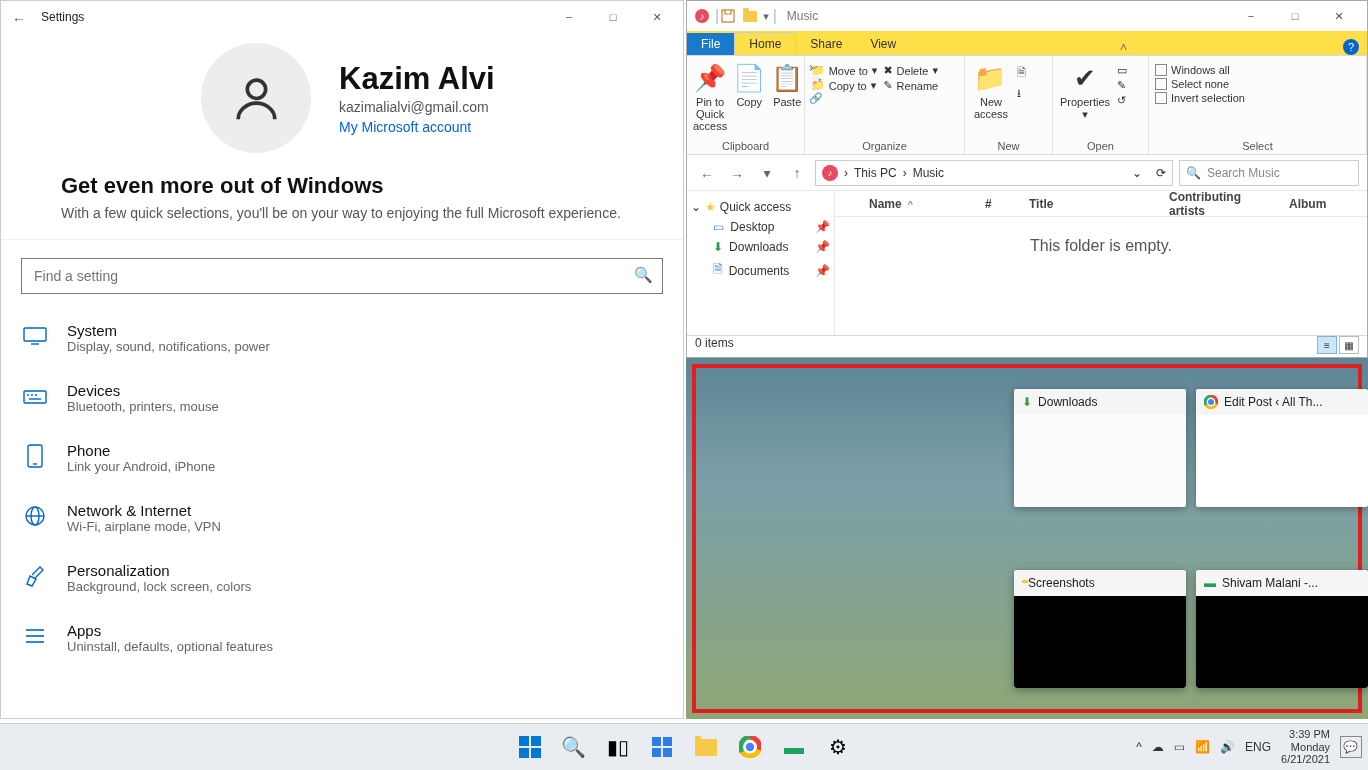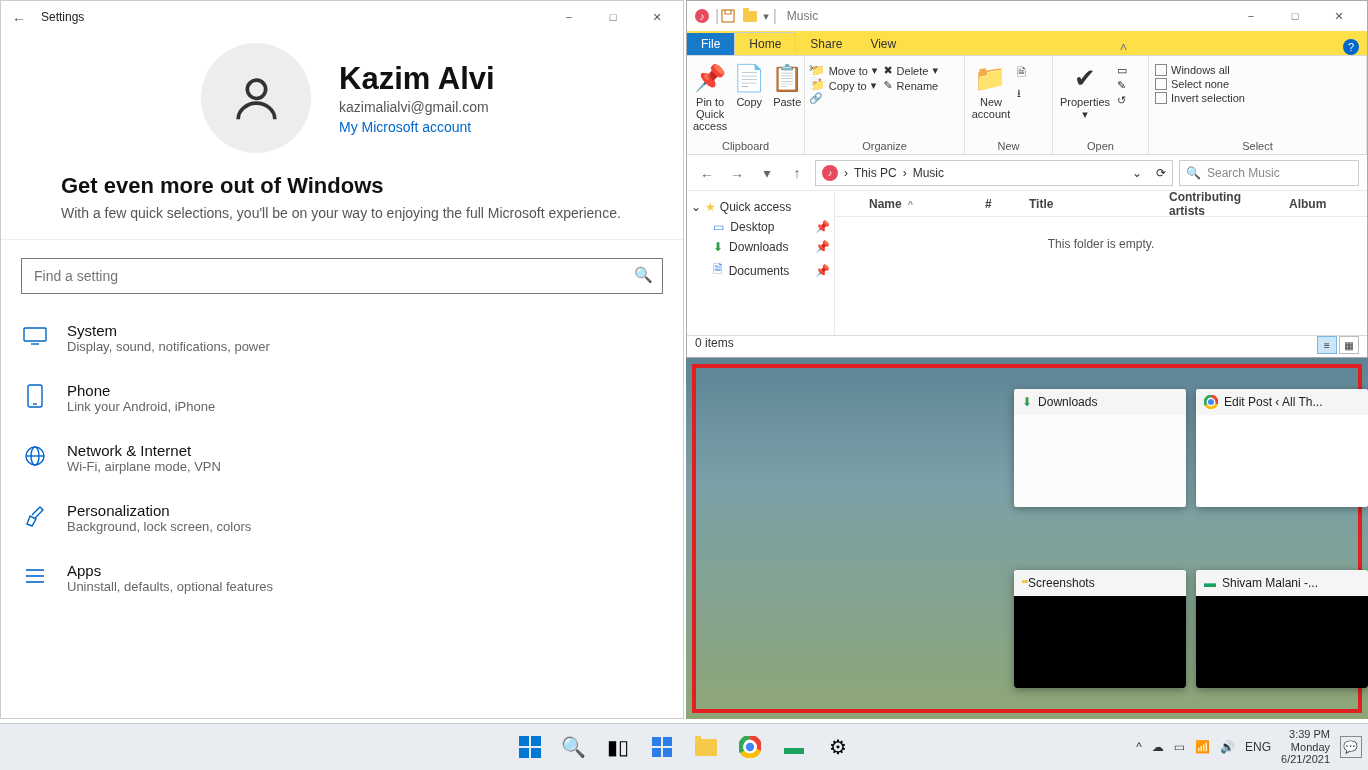--- a/index.html
+++ b/index.html
@@ -65,21 +65,21 @@
 .navpane .qh { display: flex; align-items: center; gap: 4px; padding: 3px 0; }
 .navpane .qi { display: flex; align-items: center; gap: 6px; padding: 3px 0 3px 22px; }
 .mainpane { flex: 1; position: relative; }
 .col-headers { height: 26px; border-bottom: 1px solid #eaeaea; display: flex; align-items: center; font-size: 12px; color: #444; }
 .ch { padding: 0 10px; border-right: 1px solid transparent; font-weight: bold; }
 .ch:nth-child(1){ width: 140px; padding-left: 34px; display: flex; align-items: center; gap: 6px; }
 .ch:nth-child(2){ width: 44px; }
 .ch:nth-child(3){ width: 140px; }
 .ch:nth-child(4){ width: 120px; }
 .ch:nth-child(5){ flex: 1; }
-.empty-msg { text-align: center; color: #555; font-size: 12px; margin-top: 20px; }
+.empty-msg { text-align: center; color: #555; font-size: 16px; margin-top: 20px; }
 .status-bar { height: 32px; border-top: 1px solid #dadada; display: flex; align-items: flex-start; font-size: 12px; color: #333; padding: 0 8px; }
 .status-bar .spacer { flex: 1; }
 .view-toggle { width: 20px; height: 18px; border: 1px solid #bbb; margin-left: 2px; display: flex; align-items: center; justify-content: center; font-size: 10px; }
 .view-toggle.active { background: #cde6f7; border-color: #7ab5e0; }
 
 
 .snap-overlay { position: absolute; left: 686px; top: 358px; width: 682px; height: 361px; background: linear-gradient(180deg, #5d8495 0%, #7ba0a8 35%, #8ea676 100%); }
 .red-box { position: absolute; left: 6px; top: 6px; right: 6px; bottom: 6px; border: 4px solid #e02020; }
 .thumb-grid { position: absolute; left: 0; top: 0; right: 0; bottom: 0; display: grid; grid-template-columns: 1fr 1fr; grid-template-rows: 1fr 1fr; place-items: center; }
 .thumb { width: 172px; background: #fff; border-radius: 3px; box-shadow: 0 2px 8px rgba(0,0,0,0.35); overflow: hidden; }
@@ -145,20 +145,35 @@
               <line x1="8" y1="18" x2="16" y2="18"></line>
             </svg>
           </div>
         <div>
             <div class="ct">System</div>
             <div class="cd">Display, sound, notifications, power</div>
           </div>
       </div>
       <div class="cat">
         <div class="cicon">
+            <svg width="24" height="18" fill="none" stroke="#0066cc" stroke-width="1.4">
+              <rect x="1" y="4" width="22" height="12" rx="1"></rect>
+              <line x1="4" y1="8" x2="6" y2="8"></line>
+              <line x1="8" y1="8" x2="10" y2="8"></line>
+              <line x1="12" y1="8" x2="14" y2="8"></line>
+              <line x1="6" y1="12" x2="18" y2="12"></line>
+            </svg>
+          </div>
+        <div>
+            <div class="ct">Devices</div>
+            <div class="cd">Bluetooth, printers, mouse</div>
+          </div>
+      </div>
+      <div class="cat">
+        <div class="cicon">
             <svg width="16" height="24" fill="none" stroke="#0066cc" stroke-width="1.4">
               <rect x="1" y="1" width="14" height="22" rx="2"></rect>
               <line x1="6" y1="20" x2="10" y2="20"></line>
             </svg>
           </div>
         <div>
             <div class="ct">Phone</div>
             <div class="cd">Link your Android, iPhone</div>
           </div>
       </div>
@@ -292,21 +307,21 @@
               <span>Rename</span>
             </div>
         </div>
       </div>
       <div class="rlabel">Organize</div>
     </div>
     <div class="rgroup" style="width:88px">
       <div class="ritems">
         <div class="rbigbtn" style="width:40px">
             <div class="ri">📁</div>
-            <div>New account</div>
+            <div>New access</div>
           </div>
         <div class="rsmall" style="padding-top:4px">
           <div class="row">
               <span>🗎</span>
             </div>
           <div class="row">
               <span>⭳</span>
             </div>
         </div>
       </div>

